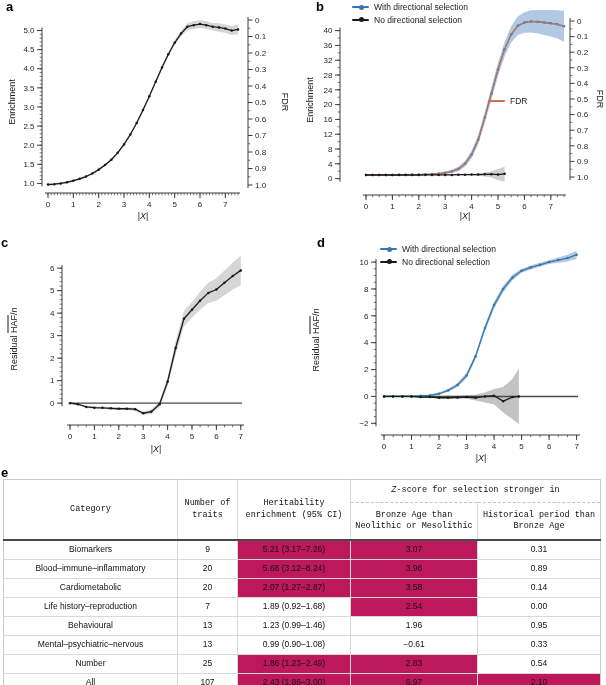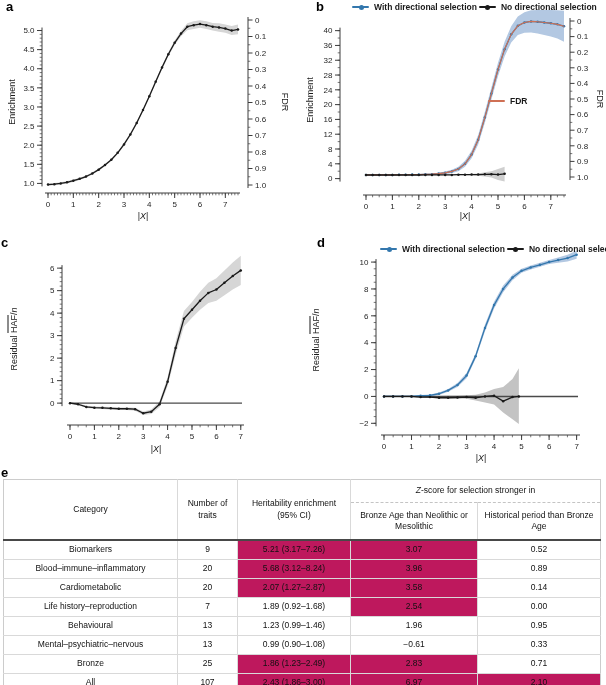--- a/index.html
+++ b/index.html
@@ -1,34 +1,34 @@
 <!DOCTYPE html>
 <html><head>
 <meta charset="utf-8">
 <style>
   html,body{margin:0;padding:0;background:#fff;}
   body{font-family:"Liberation Sans",sans-serif;color:#1a1a1a;}
   .fig{position:relative;width:606px;height:685px;background:#fff;overflow:hidden;}
   .panel{position:absolute;}
   .panel svg{position:absolute;left:0;top:0;display:block;}
   .plabel{position:absolute;font-weight:700;font-size:13px;color:#000;line-height:1;}
-  .legend{position:absolute;display:flex;flex-direction:row;gap:2px;z-index:3;font-weight:bold;}
+  .legend{position:absolute;display:flex;flex-direction:column;gap:2px;z-index:3;}
   .lrow{display:flex;align-items:center;gap:5px;font-size:8.5px;color:#1a1a1a;line-height:1.25;white-space:nowrap;}
   .lline{width:17px;height:2px;position:relative;flex:none;border-radius:1px;}
   .ldot{position:absolute;left:6.5px;top:-1.5px;width:5px;height:5px;border-radius:50%;}
   .axlab{position:absolute;font-size:9px;color:#1a1a1a;white-space:nowrap;z-index:2;line-height:1;}
   .ylab{transform:translate(-50%,-50%) rotate(-90deg);}
   .rlab{transform:translate(-50%,-50%) rotate(90deg);}
   .xlab{transform:translateX(-50%);}
   .ov{text-decoration:overline;}
   .tablewrap{position:absolute;left:3px;top:479px;width:597px;}
   table{border-collapse:collapse;width:100%;table-layout:fixed;font-size:8.5px;color:#111;border:1px solid #cccccc;}
   th,td{border-left:1px solid #d9d9d9;text-align:center;font-weight:400;padding:1px 3px;line-height:1.3;}
   th:first-child,td:first-child{border-left:none;}
-  thead th{border-bottom:2px solid #484848;vertical-align:middle;}
+  thead th{border-bottom:2px solid #484848;vertical-align:middle;font-family:Liberation Mono, monospace;}
   th.z-span{border-bottom:1px dashed #c4c4c4;height:20px;}
   thead tr.subhead th{height:34px;}
   thead tr.subhead th:first-child{border-left:1px solid #d9d9d9;}
   tbody td{border-top:1px solid #d9d9d9;height:16px;vertical-align:middle;margin-top:47px;}
   tbody tr:first-child td{border-top:none;}
   td.sh{background:#be185d;}
 </style>
 </head>
 <body>
 
@@ -742,21 +742,21 @@
           <th>Bronze Age than Neolithic or Mesolithic</th>
           <th>Historical period than Bronze Age</th>
         </tr>
       </thead>
       <tbody>
           <tr>
             <td>Biomarkers</td>
             <td>9</td>
             <td class="sh">5.21 (3.17–7.26)</td>
             <td class="sh">3.07</td>
-            <td>0.52</td>
+            <td>0.31</td>
           </tr>
           <tr>
             <td>Blood–immune–inflammatory</td>
             <td>20</td>
             <td class="sh">5.68 (3.12–8.24)</td>
             <td class="sh">3.96</td>
             <td>0.89</td>
           </tr>
           <tr>
             <td>Cardiometabolic</td>
@@ -780,25 +780,25 @@
             <td>0.95</td>
           </tr>
           <tr>
             <td>Mental–psychiatric–nervous</td>
             <td>13</td>
             <td>0.99 (0.90–1.08)</td>
             <td>−0.61</td>
             <td>0.33</td>
           </tr>
           <tr>
-            <td>Bronze</td>
+            <td>Number</td>
             <td>25</td>
             <td class="sh">1.86 (1.23–2.49)</td>
             <td class="sh">2.83</td>
-            <td>0.71</td>
+            <td>0.54</td>
           </tr>
           <tr>
             <td>All</td>
             <td>107</td>
             <td class="sh">2.43 (1.86–3.00)</td>
             <td class="sh">6.97</td>
             <td class="sh">2.10</td>
           </tr>
         </tbody>
     </table>

